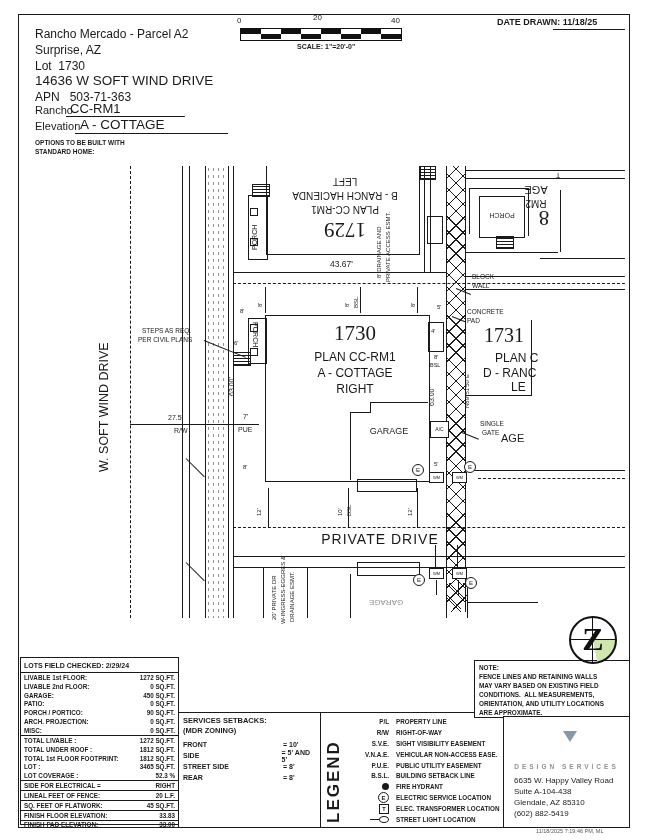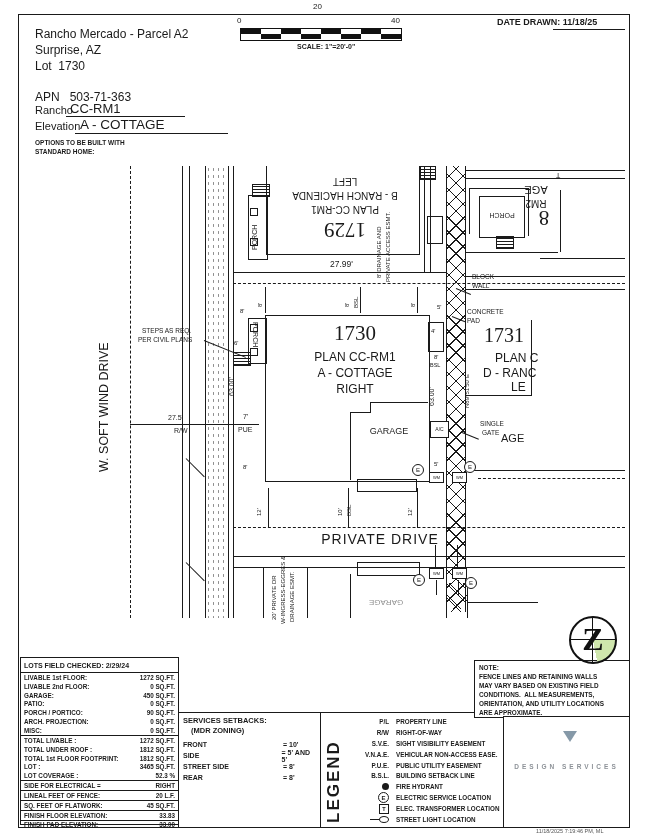--- a/index.html
+++ b/index.html
@@ -63,35 +63,36 @@
   #zlogo .cl2{position:absolute;left:21px;top:0;width:1px;height:44px;background:#111;}
 </style>
 </head>
 <body>
 
 <div id="page">
 
   <div class="t hdr" style="left:35px;top:28px;font-size:12px;">Rancho Mercado - Parcel A2</div>
   <div class="t hdr" style="left:35px;top:44px;font-size:12px;">Surprise, AZ</div>
   <div class="t hdr" style="left:35px;top:60px;font-size:12px;">Lot  1730</div>
+  <div class="t hdr" style="left:35px;top:74px;font-size:13.5px;">14636 W SOFT WIND DRIVE</div>
   <div class="t hdr" style="left:35px;top:91px;font-size:12px;">APN   503-71-363</div>
   <div class="t hdr" style="left:35px;top:105px;font-size:11px;">Rancho</div>
   <div class="t hdr" style="left:70px;top:102px;font-size:13px;">CC-RM1</div>
   <div class="t hdr" style="left:35px;top:121px;font-size:11px;">Elevation</div>
   <div class="t hdr" style="left:80px;top:118px;font-size:13.5px;">A - COTTAGE</div>
   <div class="t hdr" style="left:35px;top:140px;font-size:6.5px;font-weight:700;">OPTIONS TO BE BUILT WITH</div>
   <div class="t hdr" style="left:35px;top:149px;font-size:6.5px;font-weight:700;">STANDARD HOME:</div>
   <div class="t hdr" style="left:497px;top:18px;font-size:9px;font-weight:700;">DATE DRAWN: 11/18/25</div>
 
   <div id="sbar">
       <div class="h1"></div>
       <div class="h2"></div>
     </div>
   <div class="t" style="left:237px;top:17px;font-size:8px;">0</div>
-  <div class="t" style="left:313px;top:3px;font-size:8px;">20</div>
+  <div class="t" style="left:313px;top:14px;font-size:8px;">20</div>
   <div class="t" style="left:391px;top:17px;font-size:8px;">40</div>
   <div class="t" style="left:297px;top:43px;font-size:7px;font-weight:700;">SCALE: 1"=20'-0"</div>
 
   <div id="plan">
       <div class="rect" style="left: 18px; top: 14px; width: 610px; height: 812px;"></div>
       <div class="ln" style="left: 66px; top: 116px; width: 119px; height: 1px;"></div>
       <div class="ln" style="left: 75px; top: 133px; width: 153px; height: 1px;"></div>
       <div class="ln" style="left: 553px; top: 29px; width: 72px; height: 1px;"></div>
       <div class="dv" style="left: 130px; top: 166px; height: 452px;"></div>
       <div class="ln" style="left: 182px; top: 166px; width: 1px; height: 452px;"></div>
@@ -183,21 +184,21 @@
       <div class="t" style="left: 240px; top: 308px; font-size: 6px;">8'</div>
       <div class="t" style="left: 234px; top: 340px; font-size: 6px;">6'</div>
       <div class="t" style="left: 243px; top: 464px; font-size: 6px;">8'</div>
       <div class="t r180" style="left: 305px; top: 176px; font-size: 10px; width: 80px; text-align: center;">LEFT</div>
       <div class="t r180" style="left: 275px; top: 190px; font-size: 10px; width: 140px; text-align: center;">B - RANCH HACIENDA</div>
       <div class="t r180" style="left: 290px; top: 204px; font-size: 10px; width: 110px; text-align: center;">PLAN CC-RM1</div>
       <div class="t r180" style="left: 305px; top: 219px; font-size: 21px; width: 80px; text-align: center; font-family: &quot;Liberation Serif&quot;, serif;">1729</div>
       <div class="t v" style="left: 251px; top: 206px; font-size: 7px; height: 44px;">PORCH</div>
       <div class="t v" style="left: 376px; top: 188px; font-size: 6px; height: 90px;">8' DRAINAGE AND</div>
       <div class="t v" style="left: 385px; top: 180px; font-size: 6px; height: 102px;">PRIVATE ACCESS ESMT.</div>
-      <div class="t" style="left: 330px; top: 260px; font-size: 8.5px;">27.99'</div>
+      <div class="t" style="left: 330px; top: 260px; font-size: 8.5px;">43.67'</div>
       <div class="t v" style="left: 257px; top: 293px; font-size: 6px; height: 14px;">8'</div>
       <div class="t v" style="left: 344px; top: 293px; font-size: 6px; height: 14px;">8'</div>
       <div class="t v" style="left: 353px; top: 291px; font-size: 6px; height: 17px;">BSL</div>
       <div class="t v" style="left: 410px; top: 293px; font-size: 6px; height: 14px;">8'</div>
       <div class="t" style="left: 300px; top: 323px; font-size: 21px; width: 110px; text-align: center; font-family: &quot;Liberation Serif&quot;, serif;">1730</div>
       <div class="t" style="left: 300px; top: 351px; font-size: 12px; width: 110px; text-align: center;">PLAN CC-RM1</div>
       <div class="t" style="left: 300px; top: 367px; font-size: 12px; width: 110px; text-align: center;">A - COTTAGE</div>
       <div class="t" style="left: 300px; top: 383px; font-size: 12px; width: 110px; text-align: center;">RIGHT</div>
       <div class="t vd" style="left: 252px; top: 322px; font-size: 7px; height: 40px;">PORCH</div>
       <div class="t" style="left: 358px; top: 427px; font-size: 9px; width: 62px; text-align: center;">GARAGE</div>
@@ -313,21 +314,21 @@
         <span>33.83</span>
       </div>
       <div class="arow sep">
         <span>FINISH PAD ELEVATION:</span>
         <span>33.00</span>
       </div>
     </div>
 
   <div class="bx" style="left:178px;top:712px;width:142px;height:114px;">
     <div class="t" style="left:4px;top:4px;font-size:7.5px;font-weight:700;">SERVICES SETBACKS:</div>
-    <div class="t" style="left:12px;top:14px;font-size:7.5px;font-weight:700;">(MDR ZONING)</div>
+    <div class="t" style="left:4px;top:14px;font-size:7.5px;font-weight:700;">(MDR ZONING)</div>
     <div id="setback-rows" style="position:absolute;left:4px;top:26px;width:134px;">
         <div class="srow">
           <span class="sl">FRONT</span>
           <span>= 10'</span>
         </div>
         <div class="srow">
           <span class="sl">SIDE</span>
           <span>= 5' AND 5'</span>
         </div>
         <div class="srow">
@@ -405,20 +406,26 @@
         <div>MAY VARY BASED ON EXISTING FIELD</div>
         <div>CONDITIONS.  ALL MEASUREMENTS,</div>
         <div>ORIENTATION, AND UTILITY LOCATIONS</div>
         <div>ARE APPROXIMATE.</div>
       </div>
   </div>
 
   <div id="tmd">
     <div class="tri"></div>
     <div class="svc">DESIGN SERVICES</div>
+    <div class="adr">
+      <div>6635 W. Happy Valley Road</div>
+      <div>Suite A-104-438</div>
+      <div>Glendale, AZ 85310</div>
+      <div>(602) 882-5419</div>
+    </div>
   </div>
 
   <div id="zlogo">
     <div class="cl1"></div>
     <div class="cl2"></div>
     <div class="z">Z</div>
   </div>
 
   <div class="t" style="left:536px;top:829px;font-size:5.5px;color:#555;">11/18/2025 7:19:46 PM, ML</div>
 

